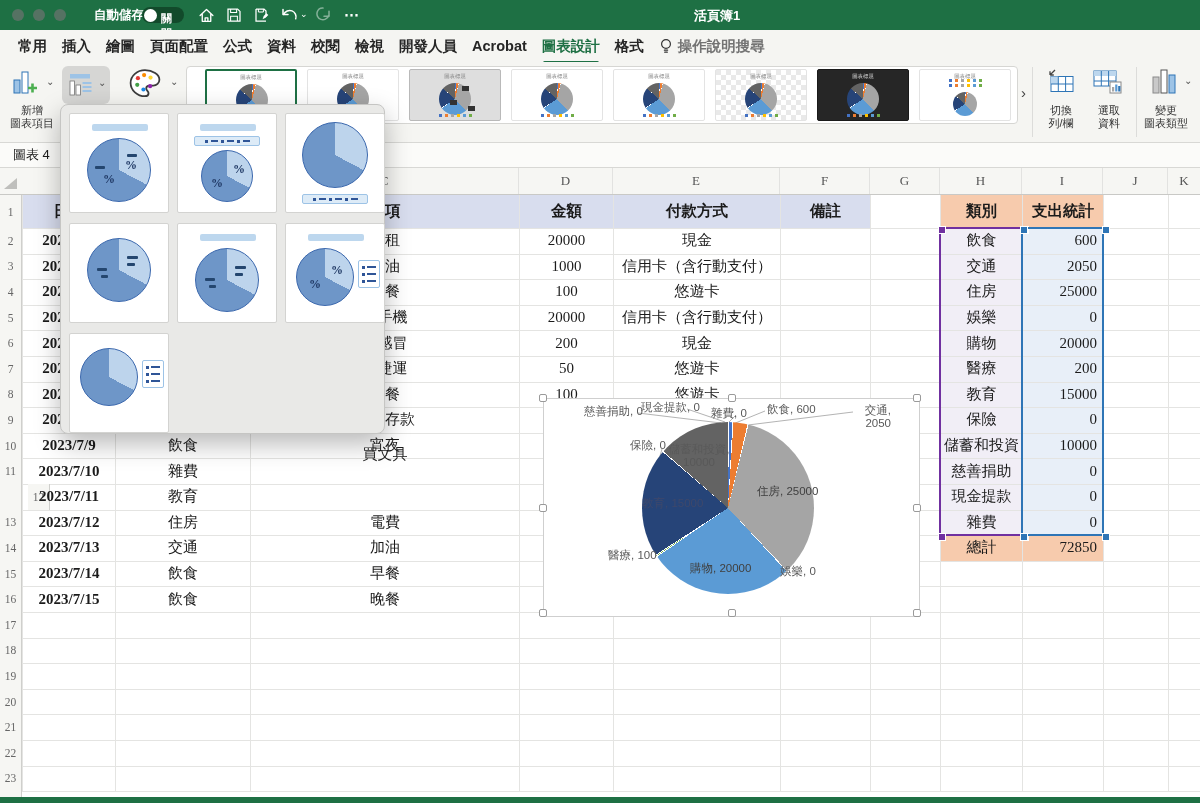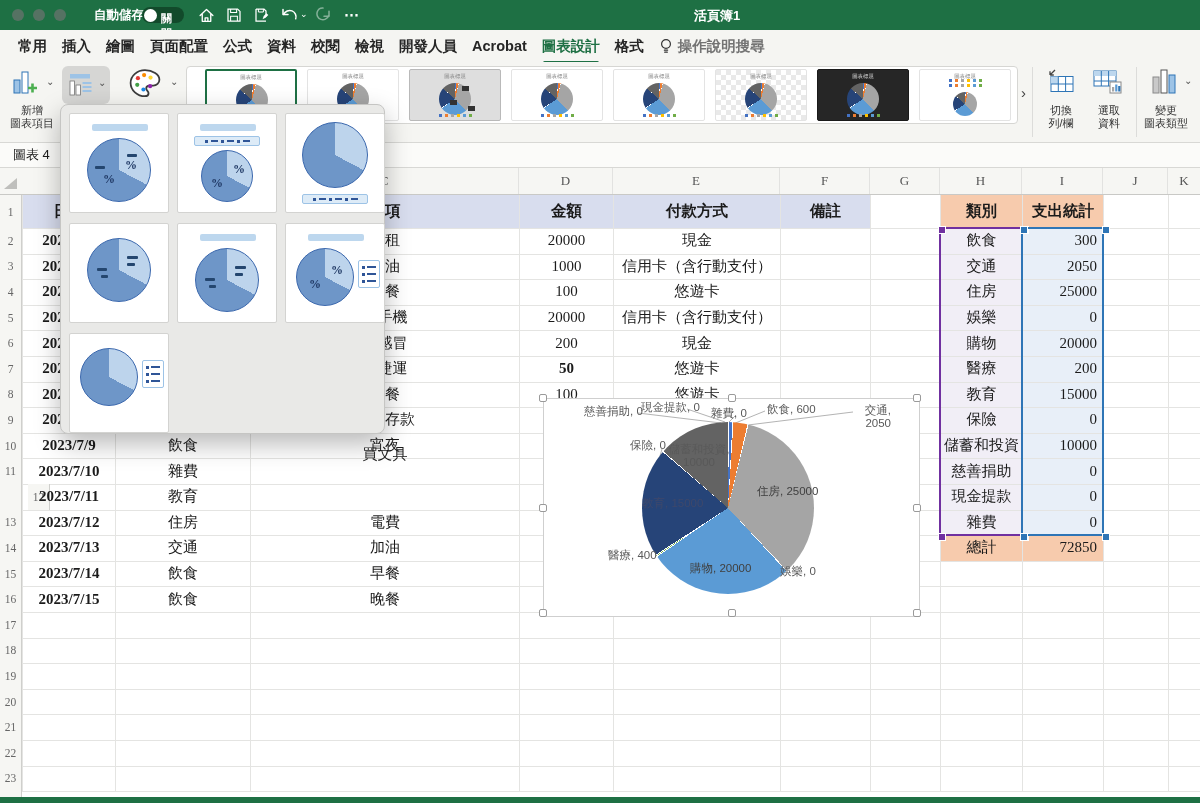--- a/index.html
+++ b/index.html
@@ -455,21 +455,21 @@
       <div class="cell" style="left: 23px; top: 109.8px; width: 92px; height: 25.6px; font-weight: 600;">2023/7/4</div>
       <div class="cell" style="left: 251px; top: 109.8px; width: 268px; height: 25.6px;">買手機</div>
       <div class="cell" style="left: 520px; top: 109.8px; width: 93px; height: 25.6px;">20000</div>
       <div class="cell" style="left: 614px; top: 109.8px; width: 166px; height: 25.6px;">信用卡（含行動支付）</div>
       <div class="cell" style="left: 23px; top: 135.4px; width: 92px; height: 25.6px; font-weight: 600;">2023/7/5</div>
       <div class="cell" style="left: 251px; top: 135.4px; width: 268px; height: 25.6px;">看感冒</div>
       <div class="cell" style="left: 520px; top: 135.4px; width: 93px; height: 25.6px;">200</div>
       <div class="cell" style="left: 614px; top: 135.4px; width: 166px; height: 25.6px;">現金</div>
       <div class="cell" style="left: 23px; top: 161px; width: 92px; height: 25.6px; font-weight: 600;">2023/7/6</div>
       <div class="cell" style="left: 251px; top: 161px; width: 268px; height: 25.6px;">搭捷運</div>
-      <div class="cell" style="left: 520px; top: 161px; width: 93px; height: 25.6px; font-weight: bold;">50</div>
+      <div class="cell" style="left: 520px; top: 161px; width: 93px; height: 25.6px;">50</div>
       <div class="cell" style="left: 614px; top: 161px; width: 166px; height: 25.6px;">悠遊卡</div>
       <div class="cell" style="left: 23px; top: 186.6px; width: 92px; height: 25.6px; font-weight: 600;">2023/7/7</div>
       <div class="cell" style="left: 251px; top: 186.6px; width: 268px; height: 25.6px;">晚餐</div>
       <div class="cell" style="left: 520px; top: 186.6px; width: 93px; height: 25.6px;">100</div>
       <div class="cell" style="left: 614px; top: 186.6px; width: 166px; height: 25.6px;">悠遊卡</div>
       <div class="cell" style="left: 23px; top: 212.2px; width: 92px; height: 25.6px; font-weight: 600;">2023/7/8</div>
       <div class="cell" style="left: 251px; top: 212.2px; width: 268px; height: 25.6px;">定期存款</div>
       <div class="cell" style="left: 23px; top: 237.8px; width: 92px; height: 25.6px; font-weight: 600;">2023/7/9</div>
       <div class="cell" style="left: 116px; top: 237.8px; width: 134px; height: 25.6px;">飲食</div>
       <div class="cell" style="left: 251px; top: 237.8px; width: 268px; height: 25.6px;">宵夜</div>
@@ -484,21 +484,21 @@
       <div class="cell" style="left: 23px; top: 340.2px; width: 92px; height: 25.6px; font-weight: 600;">2023/7/13</div>
       <div class="cell" style="left: 116px; top: 340.2px; width: 134px; height: 25.6px;">交通</div>
       <div class="cell" style="left: 251px; top: 340.2px; width: 268px; height: 25.6px;">加油</div>
       <div class="cell" style="left: 23px; top: 365.8px; width: 92px; height: 25.6px; font-weight: 600;">2023/7/14</div>
       <div class="cell" style="left: 116px; top: 365.8px; width: 134px; height: 25.6px;">飲食</div>
       <div class="cell" style="left: 251px; top: 365.8px; width: 268px; height: 25.6px;">早餐</div>
       <div class="cell" style="left: 23px; top: 391.4px; width: 92px; height: 25.6px; font-weight: 600;">2023/7/15</div>
       <div class="cell" style="left: 116px; top: 391.4px; width: 134px; height: 25.6px;">飲食</div>
       <div class="cell" style="left: 251px; top: 391.4px; width: 268px; height: 25.6px;">晚餐</div>
       <div class="cell" style="left: 941px; top: 33px; width: 81px; height: 25.6px;">飲食</div>
-      <div class="cell rt" style="left: 1023px; top: 33px; width: 80px; height: 25.6px;">300</div>
+      <div class="cell rt" style="left: 1023px; top: 33px; width: 80px; height: 25.6px;">600</div>
       <div class="cell" style="left: 941px; top: 58.6px; width: 81px; height: 25.6px;">交通</div>
       <div class="cell rt" style="left: 1023px; top: 58.6px; width: 80px; height: 25.6px;">2050</div>
       <div class="cell" style="left: 941px; top: 84.2px; width: 81px; height: 25.6px;">住房</div>
       <div class="cell rt" style="left: 1023px; top: 84.2px; width: 80px; height: 25.6px;">25000</div>
       <div class="cell" style="left: 941px; top: 109.8px; width: 81px; height: 25.6px;">娛樂</div>
       <div class="cell rt" style="left: 1023px; top: 109.8px; width: 80px; height: 25.6px;">0</div>
       <div class="cell" style="left: 941px; top: 135.4px; width: 81px; height: 25.6px;">購物</div>
       <div class="cell rt" style="left: 1023px; top: 135.4px; width: 80px; height: 25.6px;">20000</div>
       <div class="cell" style="left: 941px; top: 161px; width: 81px; height: 25.6px;">醫療</div>
       <div class="cell rt" style="left: 1023px; top: 161px; width: 80px; height: 25.6px;">200</div>
@@ -549,21 +549,21 @@
       <div class="ch-handle" style="left: 184px; top: 210px;"></div>
       <div class="ch-handle" style="left: 369px; top: 210px;"></div>
       <div class="plbl" style="left: 223px; top: 4px;">飲食, 600</div>
       <div class="plbl" style="left: 311px; top: 5px; width: 36px; text-align: right;">
         <div>交通,</div>
         <div>2050</div>
       </div>
       <div class="plbl" style="left: 213px; top: 86px; color: rgb(64, 64, 64);">住房, 25000</div>
       <div class="plbl" style="left: 236px; top: 166px;">娛樂, 0</div>
       <div class="plbl" style="left: 146px; top: 163px; color: rgb(64, 64, 64);">購物, 20000</div>
-      <div class="plbl" style="left: 64px; top: 150px;">醫療, 400</div>
+      <div class="plbl" style="left: 64px; top: 150px;">醫療, 100</div>
       <div class="plbl" style="left: 98px; top: 98px; color: rgb(62, 72, 107);">教育, 15000</div>
       <div class="plbl" style="left: 86px; top: 40px;">保險, 0</div>
       <div class="plbl" style="left: 124px; top: 44px; width: 62px; text-align: center;">
         <div>儲蓄和投資,</div>
         <div>10000</div>
       </div>
       <div class="plbl" style="left: 40px; top: 6px;">慈善捐助, 0</div>
       <div class="plbl" style="left: 97px; top: 2px;">現金提款, 0</div>
       <div class="plbl" style="left: 167px; top: 8px;">雜費, 0</div>
     </div>

